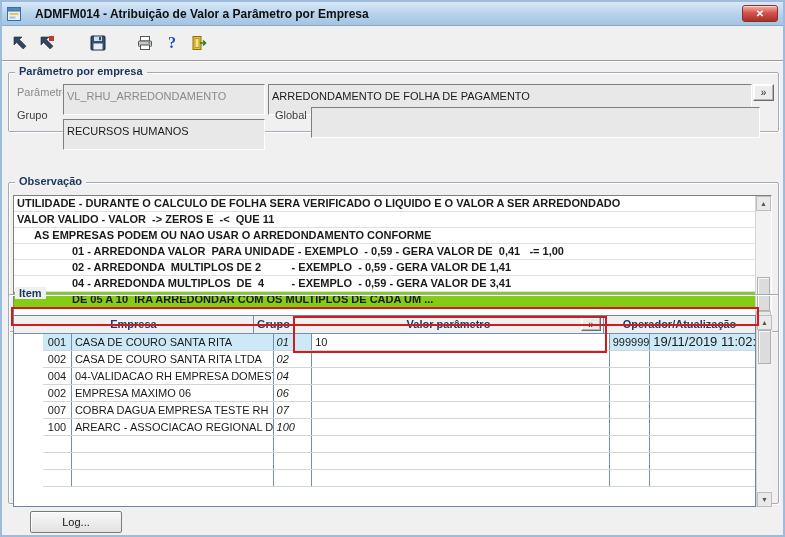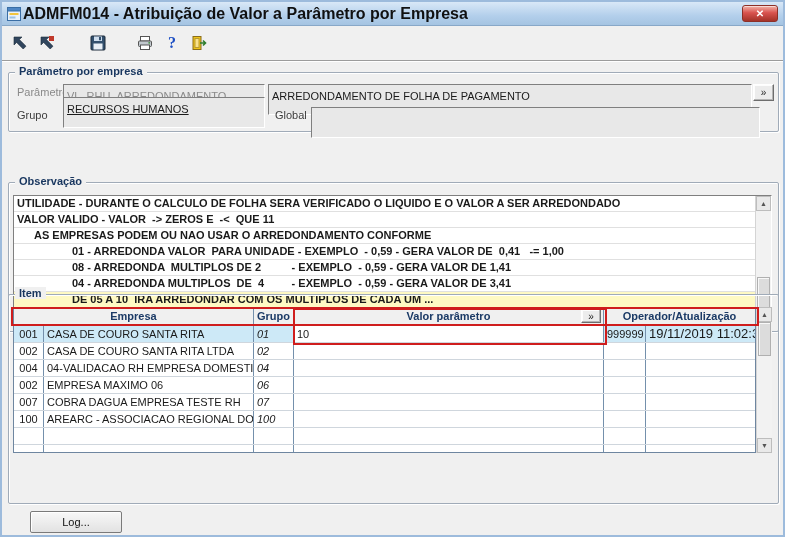--- a/index.html
+++ b/index.html
@@ -6,21 +6,21 @@
   *{box-sizing:border-box;}
   .window{
     position:relative;width:785px;height:537px;background:#f0f0f0;
     border:2px solid #9dbbdc;outline:1px solid #51708f;overflow:hidden;
     font-family:"Liberation Sans",sans-serif;font-size:11px;color:#1a1a1a;cursor:default;
   }
   
   .titlebar{position:absolute;left:0;top:0;right:0;height:24px;
     background:linear-gradient(#d9e8f7,#b3cfeb 60%,#a5c4e2);
     border-bottom:1px solid #88a8c8;display:flex;align-items:center;padding:0 5px;}
-  .title-text{font-weight:bold;font-size:16px;color:#101010;margin-left:2px;white-space:nowrap;}
+  .title-text{font-weight:bold;font-size:12px;color:#101010;margin-left:14px;white-space:nowrap;}
   .close-btn{margin-left:auto;width:36px;height:17px;border:1px solid #8d2f27;border-radius:3px;
     background:linear-gradient(#f2b4a9,#d9534f 45%,#a33228);color:#fff;font-size:10px;font-weight:bold;
     display:flex;align-items:center;justify-content:center;box-shadow:inset 0 1px 0 rgba(255,255,255,.55);}
   
   .toolbar{position:absolute;left:6px;top:27px;height:28px;display:flex;align-items:center;gap:3px;}
   .tool-btn{width:24px;height:24px;border:none;background:transparent;padding:0;
     display:flex;align-items:center;justify-content:center;}
   .tb-save{margin-left:24px;}
   .tb-print{margin-left:20px;}
   .help-glyph{font-size:16px;font-weight:bold;color:#1d4fc4;font-family:"Liberation Serif",serif;}
@@ -44,42 +44,42 @@
     font-size:10px;line-height:11px;padding:0;color:#222;text-align:center;}
   .z-param{position:absolute;right:4px;top:11px;width:21px;height:17px;}
   
   .obs-list{position:absolute;left:4px;top:12px;width:759px;height:132px;background:#ffffff;
     border:1px solid;border-color:#7f7f7f #ffffff #ffffff #7f7f7f;display:flex;overflow:hidden;font-weight:bold;}
   .obs-lines{width:741px;overflow:hidden;}
   .obs-line{height:16px;line-height:15px;border-bottom:1px solid #e0e0e0;padding:0 3px;
     white-space:pre;overflow:hidden;font-size:11px;}
   .ind-sm{padding-left:20px;}
   .ind-lg{padding-left:58px;}
-  .obs-line.hl{background:#fef9c3;}
+  .obs-line.hl{background:#84cc16;}
   
   .vscroll{width:16px;background:#f2f2f2;border-left:1px solid #d4d4d4;display:flex;flex-direction:column;}
   .scroll-btn{height:15px;background:#e9e9e9;border:1px solid #bdbdbd;font-size:7px;color:#555;
     display:flex;align-items:center;justify-content:center;flex:0 0 auto;}
   .scroll-track{flex:1;position:relative;}
   .scroll-thumb{position:absolute;left:1px;right:1px;height:34px;background:#dcdcdc;
     border:1px solid #b0b0b0;box-shadow:inset 1px 1px 0 #f8f8f8;}
   .thumb-bottom{bottom:0;}
   .thumb-top{top:0;}
   
-  .grid-wrap{position:absolute;left:4px;top:12px;width:759px;height:146px;display:flex;}
+  .grid-wrap{position:absolute;left:4px;top:20px;width:759px;height:192px;display:flex;}
   .grid{position:relative;width:743px;background:#ffffff;border:1px solid #6e86a0;overflow:hidden;}
   .g-header{display:flex;height:18px;background:#f0f0f0;border-bottom:1px solid #7490ac;}
   .gh{height:100%;line-height:17px;text-align:center;font-weight:bold;color:#1b3a66;
     border-right:1px solid #7490ac;overflow:hidden;white-space:nowrap;}
   .c-h-emp{width:240px;}
   .c-h-gru{width:40px;}
   .c-h-val{width:310px;position:relative;}
   .c-h-ope{width:151px;border-right:none;}
   .z-grid{position:absolute;right:2px;top:1px;width:20px;height:14px;}
-  .g-row{display:flex;height:17px;border-bottom:1px solid #cfd6dd;background:#fff;}
+  .g-row{display:flex;height:17px;border-bottom:1px solid #cfd6dd;background:#fff;margin-left:29px;}
   .g-row.sel{background:#cde9f7;}
   .gc{height:100%;line-height:16px;padding:0 3px;border-right:1px solid #7490ac;
     overflow:hidden;white-space:nowrap;}
   .c-num{width:30px;text-align:center;padding:0 1px;}
   .c-emp{width:210px;}
   .c-gru{width:40px;font-style:italic;}
   .c-val{width:310px;}
   .c-ope{width:42px;text-align:right;}
   .c-atu{width:109px;border-right:none;font-size:13px;}
   .sel .c-val{background:#ffffff;}
@@ -154,34 +154,34 @@
 
   <div class="groupbox g-param">
     <span class="group-title">Parâmetro por empresa</span>
     <span class="lbl lbl-dim" style="left:8px;top:13px;">Parâmetro</span>
     <div class="field txt-dim" style="left:54px;top:11px;width:202px;">VL_RHU_ARREDONDAMENTO</div>
     <div class="field" style="left:259px;top:11px;width:484px;">ARREDONDAMENTO DE FOLHA DE PAGAMENTO</div>
     <button class="zoom-btn z-param">
       <span>»</span>
     </button>
     <span class="lbl" style="left:8px;top:36px;">Grupo</span>
-    <div class="field" style="left:54px;top:24px;width:202px;text-decoration:underline;">RECURSOS HUMANOS</div>
+    <div class="field" style="left:54px;top:46px;width:202px;">RECURSOS HUMANOS</div>
     <span class="lbl" style="left:266px;top:36px;">Global</span>
     <div class="field" style="left:302px;top:34px;width:449px;"></div>
   </div>
 
   <div class="groupbox g-obs">
     <span class="group-title">Observação</span>
     <div class="obs-list">
       <div class="obs-lines">
         <div class="obs-line">UTILIDADE - DURANTE O CALCULO DE FOLHA SERA VERIFICADO O LIQUIDO E O VALOR A SER ARREDONDADO</div>
         <div class="obs-line">VALOR VALIDO - VALOR  -&gt; ZEROS E  -&lt;  QUE 11</div>
         <div class="obs-line ind-sm">AS EMPRESAS PODEM OU NAO USAR O ARREDONDAMENTO CONFORME</div>
         <div class="obs-line ind-lg">01 - ARREDONDA VALOR  PARA UNIDADE - EXEMPLO  - 0,59 - GERA VALOR DE  0,41   -= 1,00</div>
-        <div class="obs-line ind-lg">08 - ARREDONDA  MULTIPLOS DE 2          - EXEMPLO  - 0,59 - GERA VALOR DE 1,41</div>
+        <div class="obs-line ind-lg">02 - ARREDONDA  MULTIPLOS DE 2          - EXEMPLO  - 0,59 - GERA VALOR DE 1,41</div>
         <div class="obs-line ind-lg">04 - ARREDONDA MULTIPLOS  DE  4         - EXEMPLO  - 0,59 - GERA VALOR DE 3,41</div>
         <div class="obs-line ind-lg hl">DE 05 A 10  IRA ARREDONDAR COM OS MULTIPLOS DE CADA UM ...</div>
       </div>
       <div class="vscroll">
         <div class="scroll-btn">▲</div>
         <div class="scroll-track">
           <div class="scroll-thumb thumb-bottom"></div>
         </div>
         <div class="scroll-btn">▼</div>
       </div>

